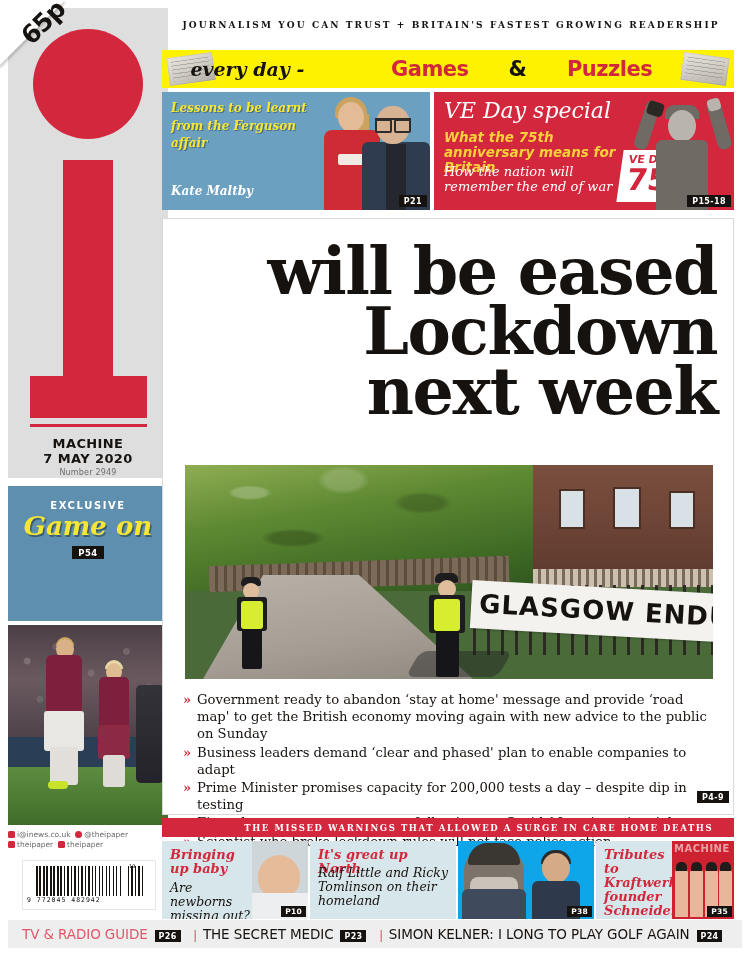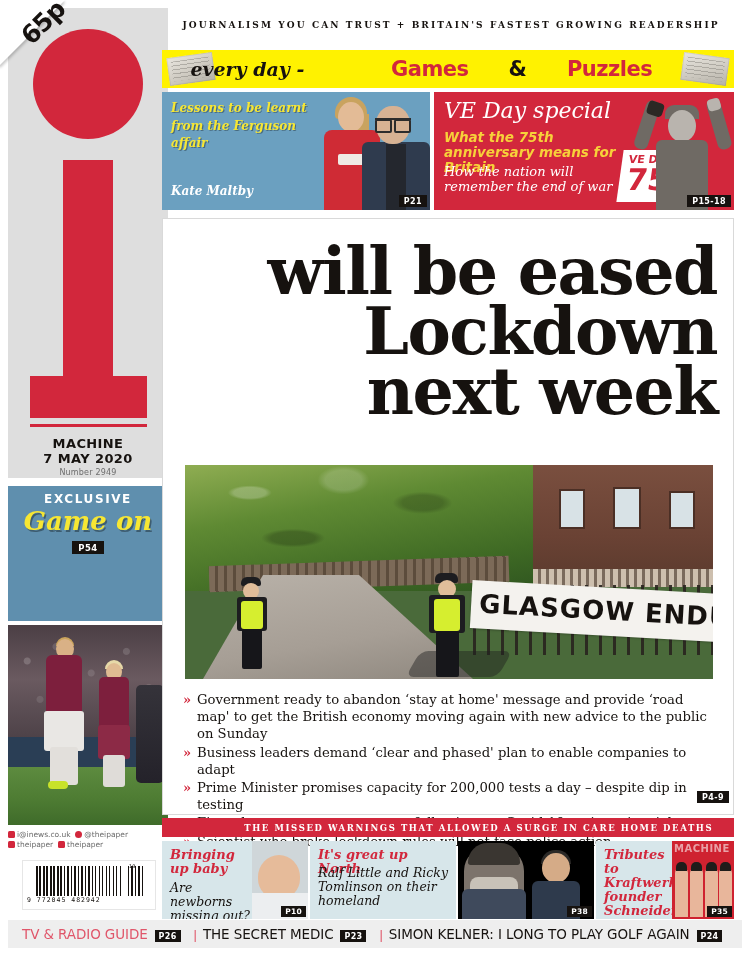--- a/index.html
+++ b/index.html
@@ -57,22 +57,22 @@
   .m-date .d1{font-size:13px;font-weight:bold;color:#16120f;letter-spacing:.4px;line-height:15px;}
   .m-date .d2{font-size:13px;font-weight:bold;color:#16120f;letter-spacing:.4px;line-height:15px;}
   .m-date .d3{font-size:8px;color:#6d6d6d;letter-spacing:.2px;margin-top:2px;}
 
   
   .promo{
     position:absolute;left:0;top:478px;width:160px;height:135px;background:#5f8fae;
     text-align:center;color:#ffffff;
   }
   .promo .kicker{
-    font-size:12px;font-weight:bold;letter-spacing:1.6px;color:#ffffff;
-    padding-top:6px;font-family:"DejaVu Sans", sans-serif;
+    font-size:10px;font-weight:bold;letter-spacing:1.6px;color:#ffffff;
+    padding-top:14px;font-family:"DejaVu Sans", sans-serif;
   }
   .promo .big{
     font-family:"DejaVu Serif", serif;font-style:italic;font-weight:bold;
     font-size:26px;color:#f7e733;line-height:28px;margin-top:1px;
     text-shadow:1.5px 1.5px 0 rgba(0,0,0,.35);
   }
   .promo .sub{
     font-family:"DejaVu Serif", serif;font-style:italic;font-weight:bold;
     font-size:14px;line-height:15.5px;margin-top:4px;padding:0 8px;
   }
@@ -359,21 +359,21 @@
   }
   .bp1{left:0;width:146px;}
   .bp1 .ttl{position:absolute;left:8px;top:7px;width:80px;}
   .bp1 .sub{position:absolute;left:8px;top:40px;width:82px;}
   .bp1 .ph{position:absolute;right:0;top:0;width:56px;height:78px;background:#cfd6d9;}
   .bp1 .baby{position:absolute;left:6px;top:14px;width:42px;height:44px;background:#e6bb9a;border-radius:50% 50% 46% 46%;}
   .bp1 .blank{position:absolute;left:0;bottom:0;width:56px;height:26px;background:#eceef0;}
   .bp2{left:148px;width:146px;}
   .bp2 .ttl{position:absolute;left:8px;top:7px;width:134px;}
   .bp2 .sub{position:absolute;left:8px;top:25px;width:132px;}
-  .bp3{left:296px;width:136px;background:#000000;}
+  .bp3{left:296px;width:136px;background:#0ea5e9;}
   .bp3 .m1{position:absolute;left:6px;top:6px;width:60px;height:72px;background:#7c736b;border-radius:24px 24px 4px 4px;}
   .bp3 .m1h{position:absolute;left:10px;top:2px;width:52px;height:22px;background:#3a3631;border-radius:22px 22px 3px 3px;}
   .bp3 .m1b{position:absolute;left:12px;top:36px;width:48px;height:42px;background:#c8c2b8;border-radius:8px;}
   .bp3 .m1c{position:absolute;left:4px;top:48px;width:64px;height:30px;background:#3f4a5c;border-radius:6px 6px 0 0;}
   .bp3 .m2{position:absolute;left:72px;top:12px;width:52px;height:66px;}
   .bp3 .m2h{position:absolute;left:12px;top:0;width:28px;height:30px;background:#d5ab87;border-radius:50%;}
   .bp3 .m2hr{position:absolute;left:11px;top:-3px;width:30px;height:14px;background:#2c2a28;border-radius:15px 15px 0 0;}
   .bp3 .m2b{position:absolute;left:2px;top:28px;width:48px;height:38px;background:#2e3a4c;border-radius:6px 6px 0 0;}
   .bp4{left:434px;width:138px;}
   .bp4 .ttl{position:absolute;left:8px;top:7px;width:72px;}

